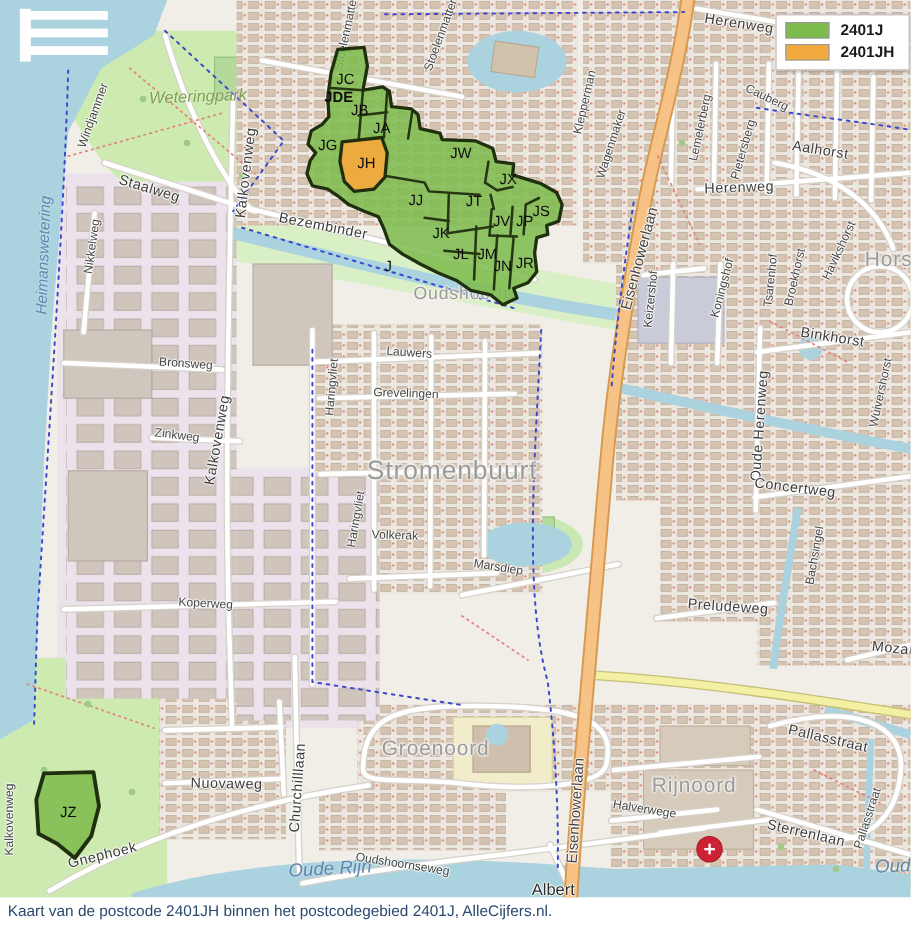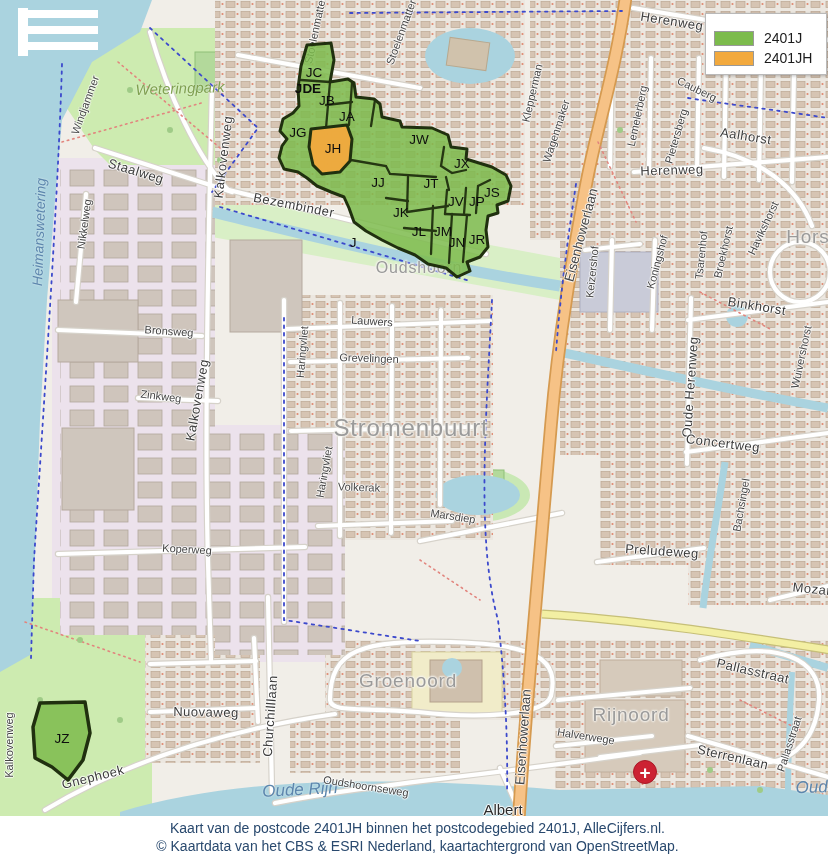--- a/index.html
+++ b/index.html
@@ -16,27 +16,27 @@
   .wlabel{position:absolute;font-style:italic;font-size:14px;color:#5c86ad;white-space:nowrap;
           text-shadow:0 0 2px rgba(255,255,255,.7);}
   .wlabel.big{font-size:17px;}
   .plabel{position:absolute;font-style:italic;font-size:15px;color:#7fa050;white-space:nowrap;
           text-shadow:0 0 2px rgba(255,255,255,.8);}
   .rlabel{position:absolute;font-size:13.5px;color:#0d0d0d;white-space:nowrap;}
   .hosp{position:absolute;width:24px;height:24px;border-radius:50%;background:#cc2233;
         color:#fff;font-weight:bold;font-size:19px;line-height:23px;text-align:center;
         border:1px solid #a81a28;box-sizing:border-box;}
   #legend{position:absolute;left:705px;top:13px;width:122px;background:#fff;
-          border:1px solid #b9b9b9;box-shadow:1px 1px 3px rgba(0,0,0,.25);padding:14px 8px 6px 8px;
-          box-sizing:border-box;z-index:50;}
+          border:1px solid #b9b9b9;box-shadow:1px 1px 3px rgba(0,0,0,.25);padding:3px 8px 6px 8px;
+          box-sizing:border-box;z-index:50;font-weight:bold;}
   .legrow{display:flex;align-items:center;height:20px;}
   .legswatch{display:inline-block;width:38px;height:13px;border:1px solid #999;margin-right:10px;}
   .legtext{font-size:14px;color:#1b1b1b;}
   #caption{position:absolute;left:0;top:816px;width:828px;height:40px;background:#fff;
-           color:#29496e;font-size:14px;line-height:18px;padding:3px 0 0 7px;box-sizing:border-box;text-align:center;}
+           color:#29496e;font-size:14px;line-height:18px;padding:3px 0 0 7px;box-sizing:border-box;}
   #caption div{white-space:nowrap;}
 </style>
 </head>
 <body>
 
 <div id="stage">
   <div id="map">
 
     <svg width="828" height="816" viewBox="0 0 828 816">
       <defs>
@@ -221,21 +221,21 @@
           <circle cx="120" cy="720" r="3"></circle>
         <circle cx="710" cy="770" r="3"></circle>
           <circle cx="760" cy="790" r="3"></circle>
           <circle cx="620" cy="130" r="3"></circle>
       </g>
     </svg>
 
     <div class="lyr">
       <div class="alabel" style="left:419px;top:268px;transform:translate(-50%,-50%);font-size:16px">Oudshoorn</div>
       <div class="alabel" style="left:411px;top:428px;transform:translate(-50%,-50%);font-size:24px">Stromenbuurt</div>
-      <div class="alabel" style="left:408px;top:681px;transform:translate(-50%,-50%)">Groenoord</div>
+      <div class="alabel" style="left:396px;top:681px;transform:translate(-50%,-50%)">Groenoord</div>
       <div class="alabel" style="left:631px;top:715px;transform:translate(-50%,-50%)">Rijnoord</div>
       <div class="alabel" style="left:828px;top:237px;transform:translate(-35%,-50%)">Horstenbuurt</div>
 
       <div class="wlabel" style="left:39px;top:232px;transform:translate(-50%,-50%) rotate(-88deg)">Heimanswetering</div>
       <div class="wlabel big" style="left:300px;top:790px;transform:translate(-50%,-50%) rotate(-3deg)">Oude Rijn</div>
       <div class="wlabel big" style="left:822px;top:787px;transform:translate(-35%,-50%) rotate(-2deg)">Oude Rijn</div>
       <div class="plabel" style="left:180px;top:88px;transform:translate(-50%,-50%) rotate(-2deg)">Weteringpark</div>
 
       <div class="slabel" style="left:85px;top:105px;transform:translate(-50%,-50%) rotate(-70deg)">Windjammer</div>
       <div class="slabel" style="left:315px;top:30px;transform:translate(-50%,-50%) rotate(-78deg)">Stoelenmatter</div>
@@ -349,15 +349,14 @@
       </div>
       <div class="legrow">
         <span class="legswatch" style="background-color: rgb(242, 169, 61);"></span>
         <span class="legtext">2401JH</span>
       </div>
     </div>
   </div>
 
   <div id="caption">
     <div>Kaart van de postcode 2401JH binnen het postcodegebied 2401J, AlleCijfers.nl.</div>
-    <div>© Kaartdata van het CBS &amp; ESRI Nederland, kaartachtergrond van OpenStreetMap.</div>
   </div>
 </div>
 
 </body></html>

